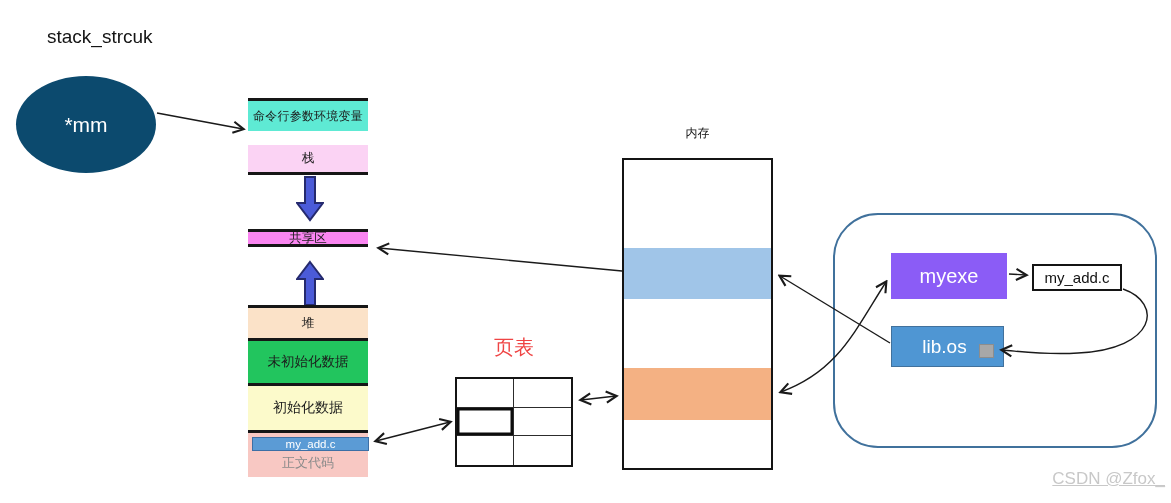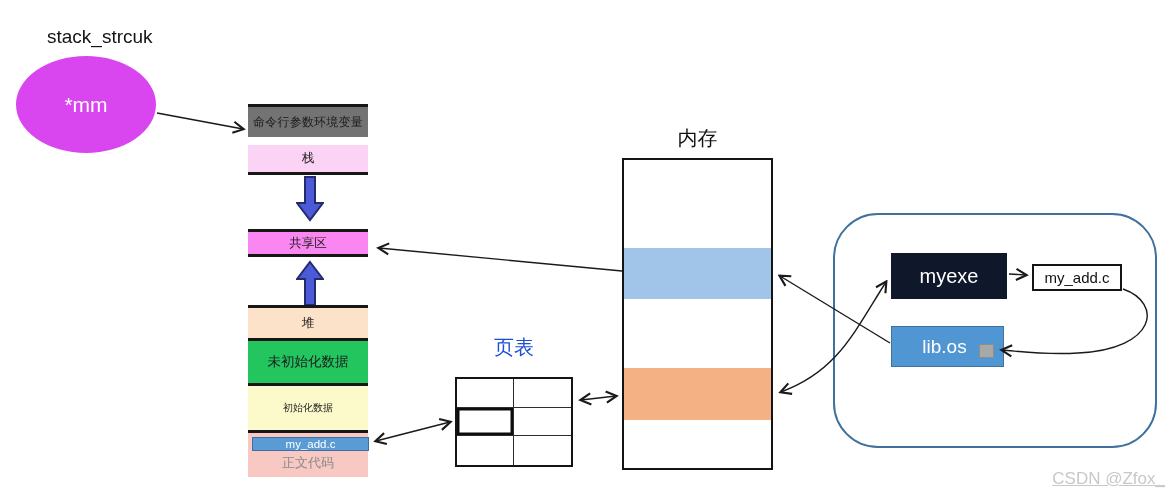--- a/index.html
+++ b/index.html
@@ -10,64 +10,64 @@
     overflow:hidden;
     font-family:"Liberation Sans","DejaVu Sans",sans-serif;
     color:#161616;
   }
   .abs{position:absolute;box-sizing:border-box;}
   .center{display:flex;align-items:center;justify-content:center;}
 
   
   .struct-title{left:47px;top:26px;font-size:19px;color:#141414;}
   .ellipse{
-    left:16px;top:56px;width:140px;height:97px;
-    background:#d946ef;border-radius:50%;
+    left:16px;top:76px;width:140px;height:97px;
+    background:#0c4a6e;border-radius:50%;
   }
   .ellipse-label{color:#ffffff;font-size:21px;}
 
   
   .seg{left:248px;width:120px;font-size:12.5px;color:#1c1c1c;}
-  .seg-cmdline{top:104px;height:33px;border-top:3px solid #161616;background:#737373;font-size:12px;letter-spacing:.2px;}
+  .seg-cmdline{top:98px;height:33px;border-top:3px solid #161616;background:#5eead4;font-size:12px;letter-spacing:.2px;}
   .seg-stack  {top:145px;height:30px;border-bottom:3px solid #161616;background:#fbd3f4;}
-  .seg-shared {top:229px;height:28px;border-top:3px solid #161616;border-bottom:3px solid #161616;background:#fa86f1;}
+  .seg-shared {top:229px;height:18px;border-top:3px solid #161616;border-bottom:3px solid #161616;background:#fa86f1;}
   .seg-heap   {top:305px;height:33px;border-top:3px solid #161616;background:#fbe2c8;}
   .seg-uninit {top:338px;height:45px;border-top:3px solid #161616;background:#22c55e;font-size:13.5px;}
-  .seg-init   {top:383px;height:47px;border-top:3px solid #161616;background:#fcfacb;font-size:10px;}
+  .seg-init   {top:383px;height:47px;border-top:3px solid #161616;background:#fcfacb;font-size:14px;}
   .seg-text   {top:430px;height:47px;border-top:3px solid #161616;background:#f8c8c3;}
   .myaddc-strip{left:252px;top:437px;width:117px;height:14px;background:#5b9bd5;border:1px solid #3d6fa5;color:#fff;font-size:11.5px;}
   .textcode-label{left:248px;top:451px;width:120px;height:24px;font-size:13px;color:#8b8b8b;}
 
   .flow-arrow{position:absolute;left:296px;width:28px;height:46px;}
   .flow-down{top:176px;}
   .flow-up{top:260px;}
 
   
-  .mem-title{left:622px;top:125px;width:151px;font-size:20px;color:#111;}
+  .mem-title{left:622px;top:125px;width:151px;font-size:12px;color:#111;}
   .mem-rect{left:622px;top:158px;width:151px;height:312px;border:2px solid #141414;background:#fff;}
   .mem-band{position:absolute;left:0;width:100%;box-sizing:border-box;}
   .mem-blue{top:88px;height:51px;background:#a0c5e8;}
   .mem-orange{top:208px;height:52px;background:#f4b183;}
 
   
-  .pt-title{left:455px;top:334px;width:118px;font-size:20px;color:#1d4ed8;}
+  .pt-title{left:455px;top:334px;width:118px;font-size:20px;color:#ef4444;}
   .pt-grid{
     left:455px;top:377px;width:118px;height:90px;
     border:2px solid #141414;background:#fff;
     display:grid;grid-template-columns:1fr 1fr;grid-template-rows:1fr 1fr 1fr;
   }
   .pt-cell{box-sizing:border-box;}
   .pt-c1{border-right:1.5px solid #2c2c2c;}
   .pt-r1,.pt-r2{border-bottom:1.5px solid #2c2c2c;}
   .pt-hl{box-shadow:inset 0 0 0 2.5px #0d0d0d;}
 
   
   .disk-title{left:833px;top:184px;width:324px;font-size:20px;color:#111;}
   .disk-rect{left:833px;top:213px;width:324px;height:235px;border:2px solid #40719c;border-radius:45px;background:#fff;}
-  .myexe{left:891px;top:253px;width:116px;height:46px;background:#0f172a;color:#fff;font-size:20px;}
+  .myexe{left:891px;top:253px;width:116px;height:46px;background:#8b5cf6;color:#fff;font-size:20px;}
   .libos{left:891px;top:326px;width:113px;height:41px;background:#4f96d3;border:1.5px solid #41719c;color:#fff;font-size:19px;}
   .libos span{margin-right:6px;}
   .gray-square{left:979px;top:344px;width:15px;height:14px;background:#a8a8a8;border:1px solid #8d8d8d;}
   .myaddc-file{left:1032px;top:264px;width:90px;height:27px;border:2px solid #141414;background:#fff;font-size:15px;color:#111;}
 
   .watermark{right:6px;top:469px;font-size:17px;color:#c8c8c8;text-decoration:underline;}
 
   .arrow-overlay{position:absolute;left:0;top:0;pointer-events:none;}
 </style>
 </head>

